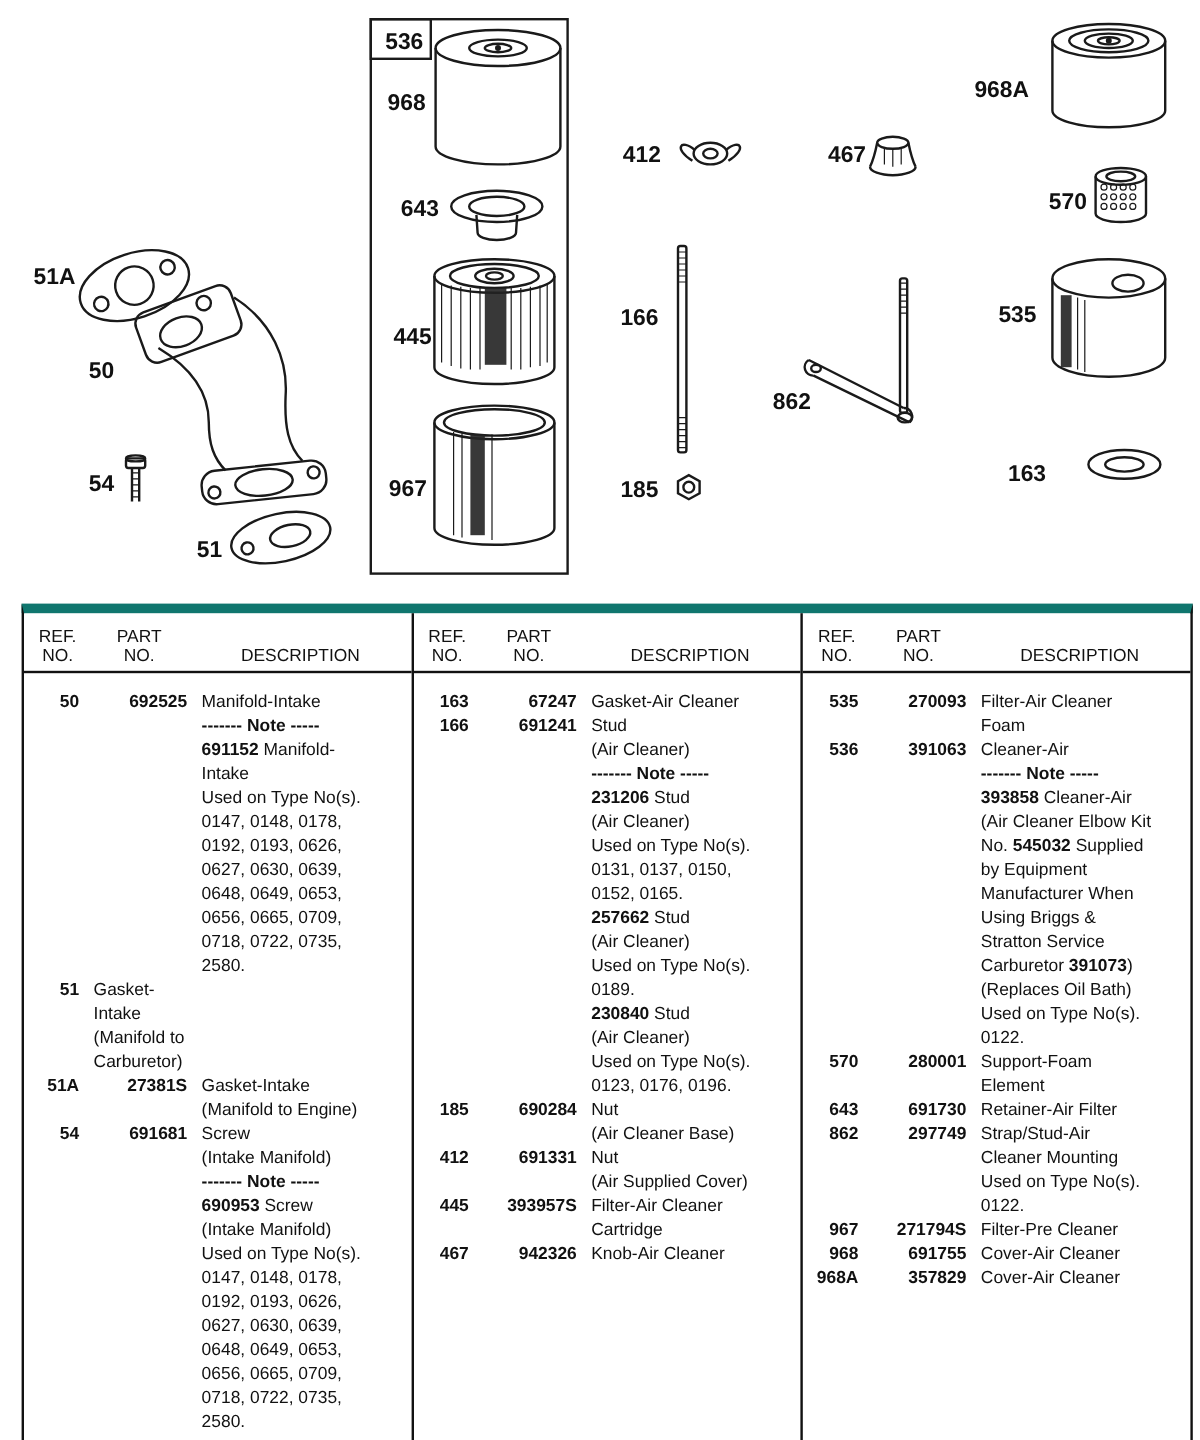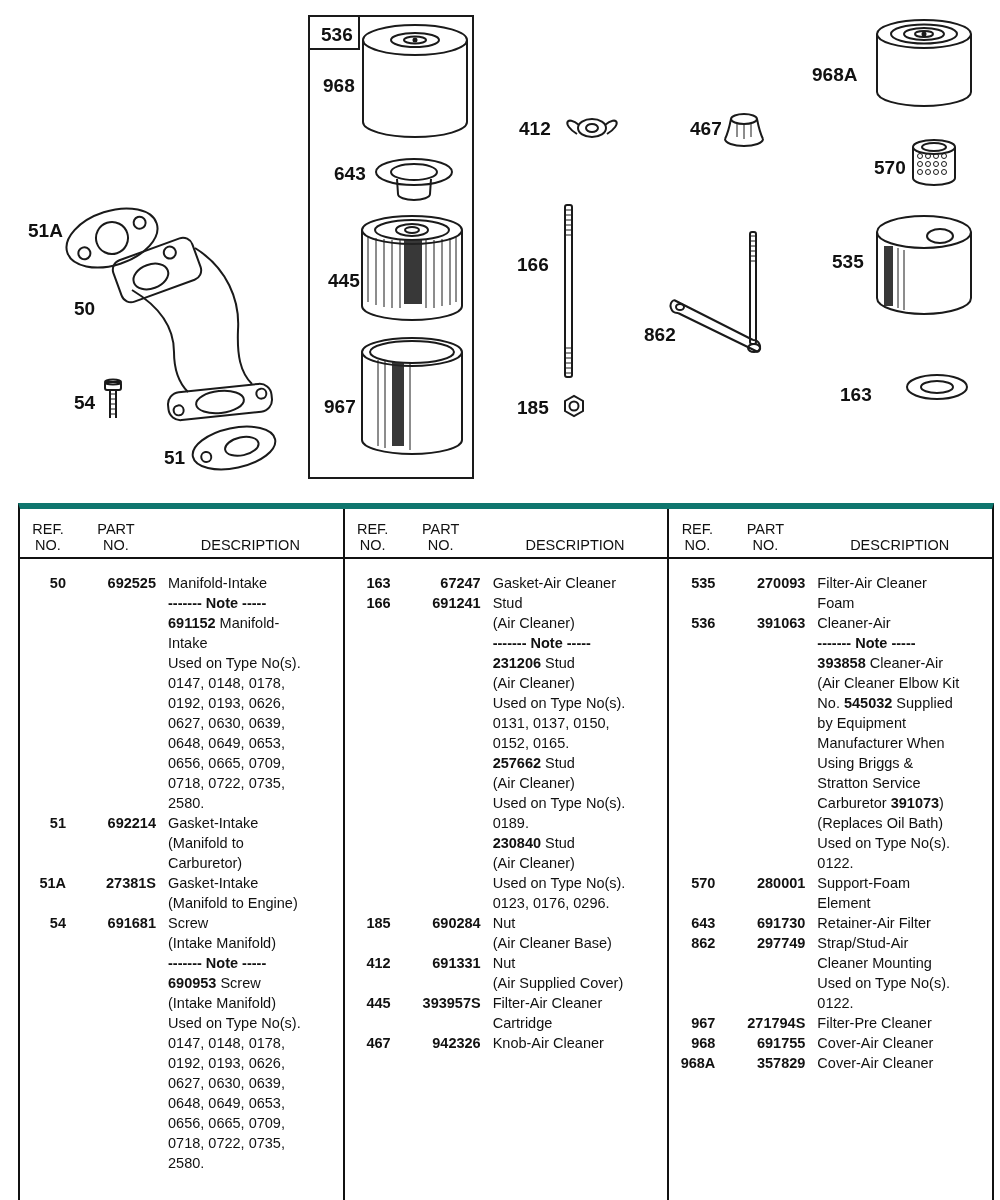--- a/index.html
+++ b/index.html
@@ -6,21 +6,21 @@
   body{
     width:1000px;height:1200px;position:relative;background:#ffffff;
     font-family:"Liberation Sans",sans-serif;color:#111;
   }
   .page{position:absolute;inset:0;overflow:hidden;margin-left:12px;}
   svg.diagram{position:absolute;top:0;left:0;}
   svg text{font-family:"Liberation Sans",sans-serif;font-weight:bold;font-size:19px;fill:#111;stroke:none;}
 
   .parts-table{
     position:absolute;top:503px;left:6px;right:6px;bottom:0;
-    border-top:6px solid #0f766e;border-left:2px solid #111;border-right:2px solid #111;
+    border-top:8px solid #0f766e;border-left:2px solid #111;border-right:2px solid #111;
     display:flex;background:#fff;
   }
   .col{flex:1 1 0;min-width:0;}
   .col + .col{border-left:2px solid #111;}
   .thead{
     height:40px;border-bottom:2px solid #111;
     display:grid;grid-template-columns:44px 92px 1fr;
     align-items:end;padding:4px 4px 4px 6px;font-size:14.5px;
   }
   .h-ref,.h-part,.h-desc{text-align:center;line-height:16px;}
@@ -232,21 +232,20 @@
               <div class="dline">0192, 0193, 0626,</div>
               <div class="dline">0627, 0630, 0639,</div>
               <div class="dline">0648, 0649, 0653,</div>
               <div class="dline">0656, 0665, 0709,</div>
               <div class="dline">0718, 0722, 0735,</div>
               <div class="dline">2580.</div>
             </div>
           </div>
           <div class="entry">
             <div class="ref">51</div>
-            <div class="part">692214</div>
             <div class="desc">
               <div class="dline">Gasket-Intake</div>
               <div class="dline">(Manifold to</div>
               <div class="dline">Carburetor)</div>
             </div>
           </div>
           <div class="entry">
             <div class="ref">51A</div>
             <div class="part">27381S</div>
             <div class="desc">
@@ -308,21 +307,21 @@
               <div class="dline">Used on Type No(s).</div>
               <div class="dline">0131, 0137, 0150,</div>
               <div class="dline">0152, 0165.</div>
               <div class="dline"><b>257662</b> Stud</div>
               <div class="dline">(Air Cleaner)</div>
               <div class="dline">Used on Type No(s).</div>
               <div class="dline">0189.</div>
               <div class="dline"><b>230840</b> Stud</div>
               <div class="dline">(Air Cleaner)</div>
               <div class="dline">Used on Type No(s).</div>
-              <div class="dline">0123, 0176, 0296.</div>
+              <div class="dline">0123, 0176, 0196.</div>
             </div>
           </div>
           <div class="entry">
             <div class="ref">185</div>
             <div class="part">690284</div>
             <div class="desc">
               <div class="dline">Nut</div>
               <div class="dline">(Air Cleaner Base)</div>
             </div>
           </div>

